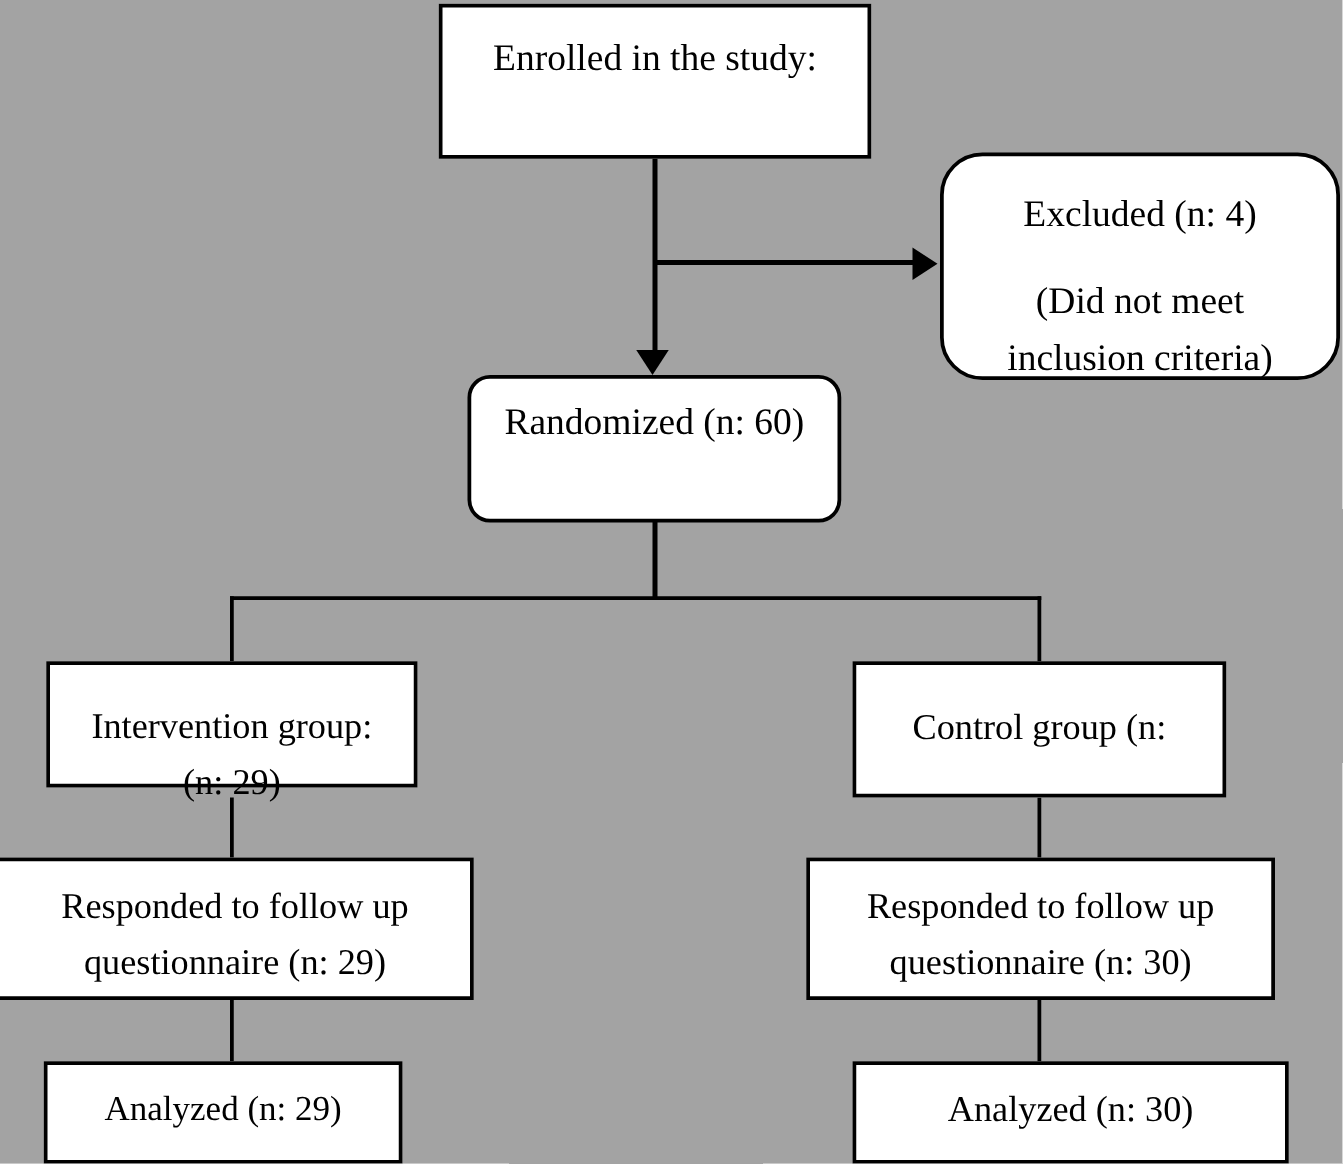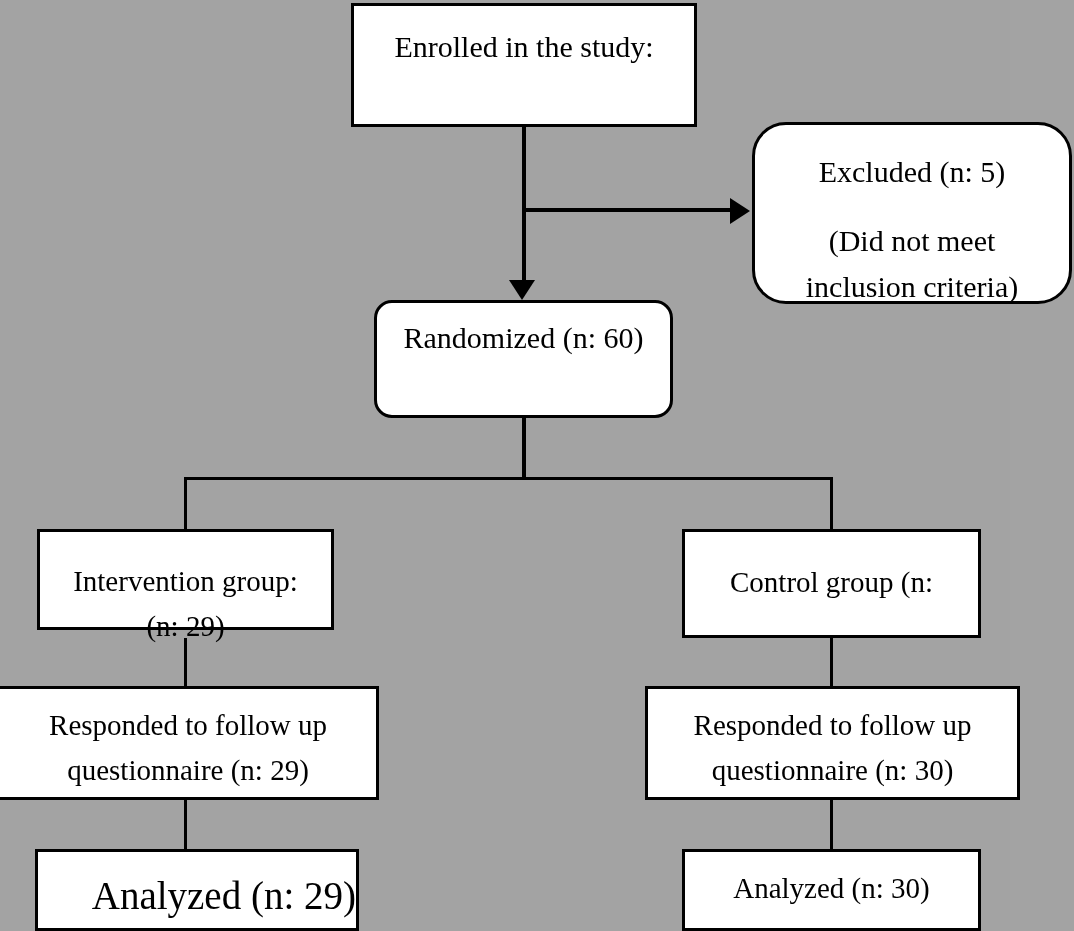--- a/index.html
+++ b/index.html
@@ -63,27 +63,26 @@
     left: -3px; top: 686px; width: 382px; height: 114px;
     font-size: 29px;
     padding-top: 14px;
   }
   #node-followup-right {
     left: 645px; top: 686px; width: 375px; height: 114px;
     font-size: 29px;
     padding-top: 14px;
   }
   #node-analyzed-left {
-    left: 35px; top: 849px; width: 324px; height: 82px;
-    font-size: 39px;
+    left: 35px; top: 849px; width: 287px; height: 82px;
+    font-size: 28px;
     padding-top: 14px;
-    text-align: right;
   }
   #node-analyzed-right {
-    left: 682px; top: 849px; width: 299px; height: 82px;
+    left: 682px; top: 849px; width: 349px; height: 82px;
     font-size: 29px;
     padding-top: 14px;
   }
   
   .conn {
     position: absolute;
     background: #000000;
   }
   .v { width: 4px; }
   .h { height: 4px; }
@@ -136,21 +135,21 @@
   <div class="conn thin" id="conn-ctl-followup"></div>
   <div class="conn thin" id="conn-int-analyzed"></div>
   <div class="conn thin" id="conn-ctl-analyzed"></div>
 
   <div class="node" id="node-enrolled">
     <span class="line">Enrolled in the study:</span>
     <span class="gap"></span>
   </div>
 
   <div class="node" id="node-excluded">
-    <span class="line">Excluded (n: 5)</span>
+    <span class="line">Excluded (n: 4)</span>
     <span class="gap"></span>
     <span class="line">(Did not meet</span>
     <span class="line">inclusion criteria)</span>
   </div>
 
   <div class="node" id="node-randomized">
     <span class="line">Randomized (n: 60)</span>
   </div>
 
   <div class="node" id="node-intervention">

